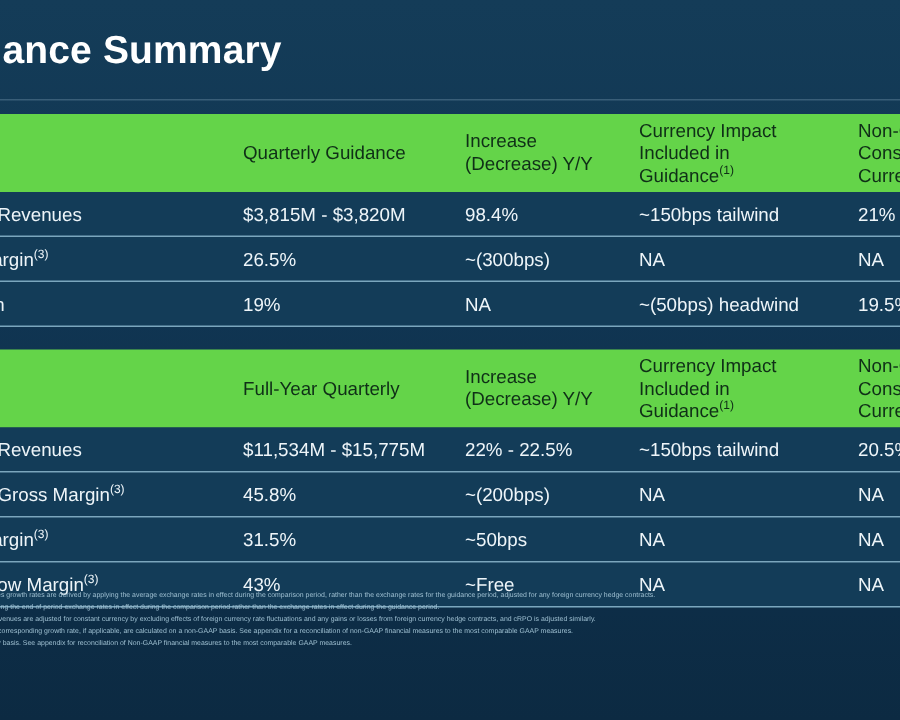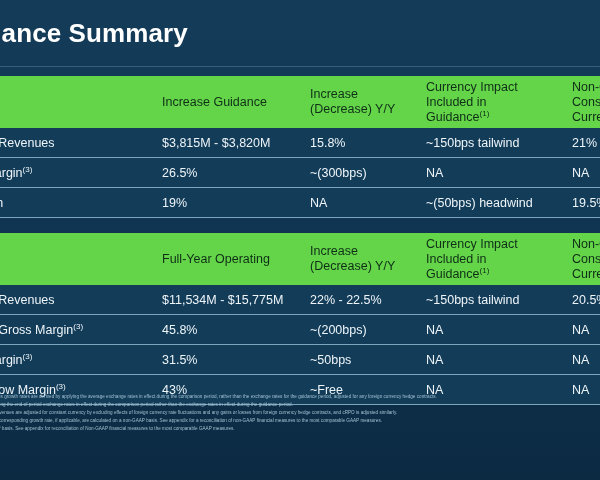--- a/index.html
+++ b/index.html
@@ -133,31 +133,31 @@
       <colgroup>
         <col class="c-metric">
           <col class="c-guide">
           <col class="c-yy">
           <col class="c-fx">
           <col class="c-cc">
       </colgroup>
       <thead>
         <tr>
           <th class="hdr-metric">Guidance</th>
-          <th>Increase Guidance</th>
+          <th>Quarterly Guidance</th>
           <th>Increase (Decrease) Y/Y</th>
           <th><span>Currency Impact Included in Guidance</span><sup>(1)</sup></th>
           <th>Non-GAAP Constant Currency</th>
         </tr>
       </thead>
       <tbody>
         <tr>
           <td><span>Subscription Revenues</span><sup></sup></td>
           <td>$3,815M - $3,820M</td>
-          <td>15.8%</td>
+          <td>98.4%</td>
           <td>~150bps tailwind</td>
           <td>21% - 21.5%</td>
         </tr>
         <tr>
           <td><span>Operating Margin</span><sup>(3)</sup></td>
           <td>26.5%</td>
           <td>~(300bps)</td>
           <td>NA</td>
           <td>NA</td>
         </tr>
@@ -177,21 +177,21 @@
       <colgroup>
         <col class="c-metric">
           <col class="c-guide">
           <col class="c-yy">
           <col class="c-fx">
           <col class="c-cc">
       </colgroup>
       <thead>
         <tr>
           <th class="hdr-metric">Guidance</th>
-          <th>Full-Year Operating</th>
+          <th>Full-Year Quarterly</th>
           <th>Increase (Decrease) Y/Y</th>
           <th><span>Currency Impact Included in Guidance</span><sup>(1)</sup></th>
           <th>Non-GAAP Constant Currency</th>
         </tr>
       </thead>
       <tbody>
         <tr>
           <td><span>Subscription Revenues</span><sup></sup></td>
           <td>$11,534M - $15,775M</td>
           <td>22% - 22.5%</td>

